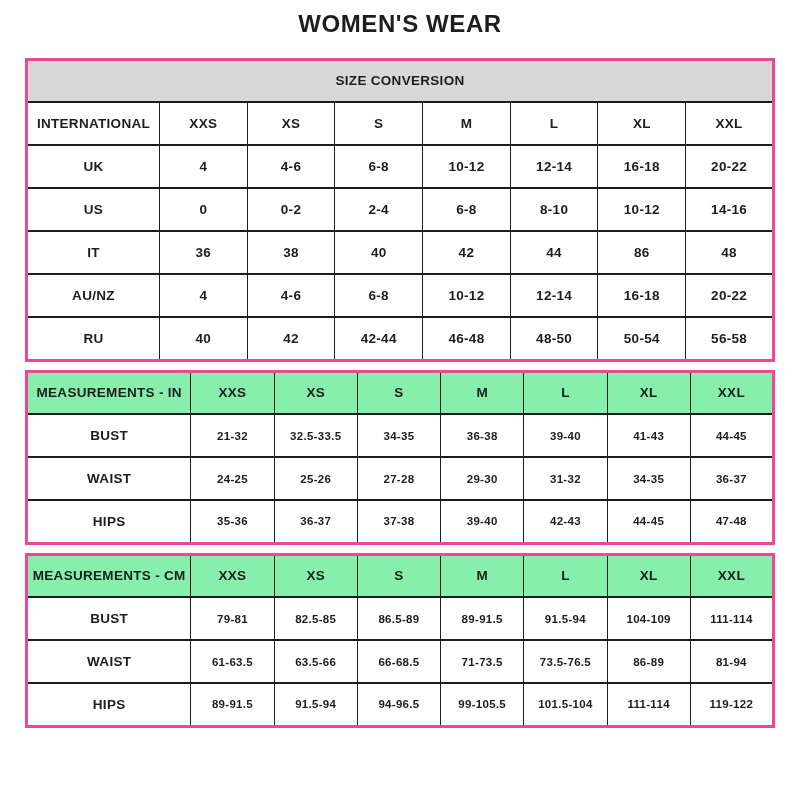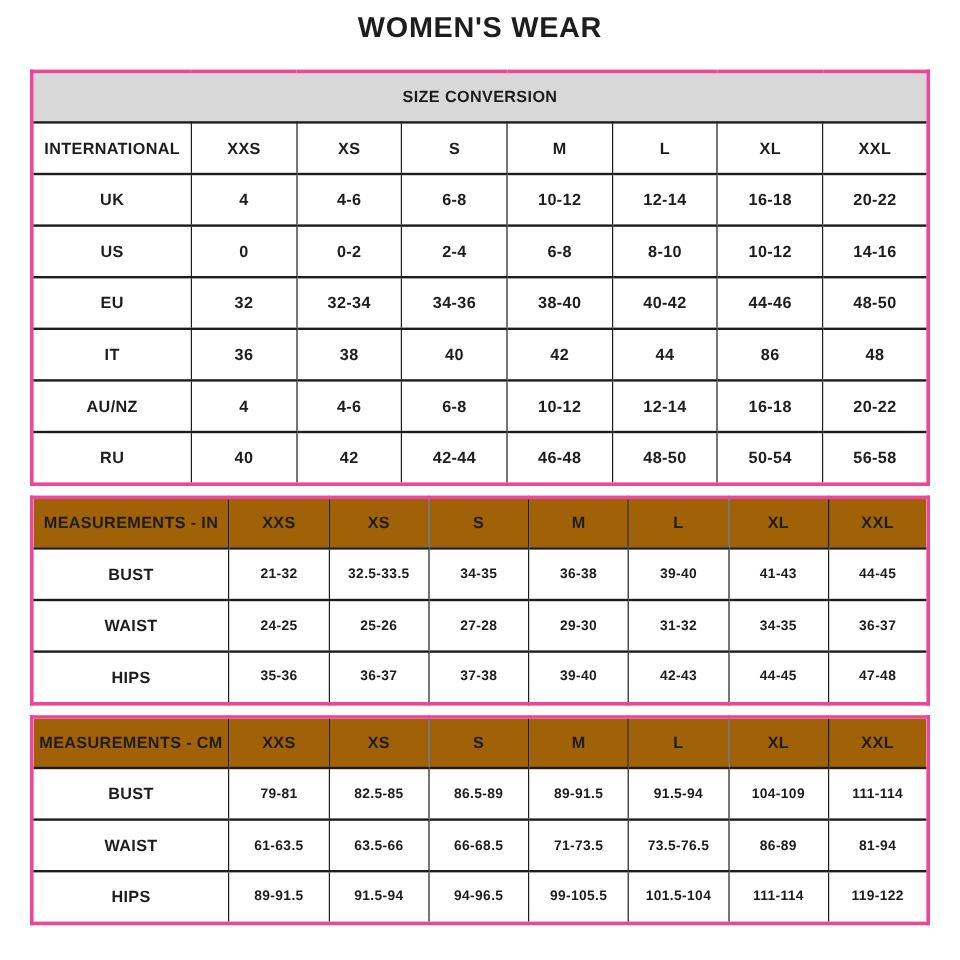--- a/index.html
+++ b/index.html
@@ -46,21 +46,21 @@
   .band {
     background: #d8d8d8;
     font-size: 14px;
     letter-spacing: 0.6px;
   }
   .conv th, .conv td { font-size: 13.5px; }
   .conv .c-label { width: 17.8%; }
   .conv .c-data  { width: 11.742%; }
   .meas .c-label { width: 22%; }
   .meas .c-data  { width: 11.142%; }
-  .meas thead th { background: #a16207; font-size: 13.5px; }
+  .meas thead th { background: #86efac; font-size: 13.5px; }
   .meas td { font-size: 11.5px; border-radius: 18px; }
   .meas td.lbl { font-size: 13.5px; }
 </style>
 </head>
 <body>
 
 <main class="sheet">
 
   <h1 class="title">WOMEN'S WEAR</h1>
 
@@ -105,30 +105,20 @@
           <td class="lbl">US</td>
           <td>0</td>
           <td>0-2</td>
           <td>2-4</td>
           <td>6-8</td>
           <td>8-10</td>
           <td>10-12</td>
           <td>14-16</td>
         </tr>
         <tr>
-          <td class="lbl">EU</td>
-          <td>32</td>
-          <td>32-34</td>
-          <td>34-36</td>
-          <td>38-40</td>
-          <td>40-42</td>
-          <td>44-46</td>
-          <td>48-50</td>
-        </tr>
-        <tr>
           <td class="lbl">IT</td>
           <td>36</td>
           <td>38</td>
           <td>40</td>
           <td>42</td>
           <td>44</td>
           <td>86</td>
           <td>48</td>
         </tr>
         <tr>

